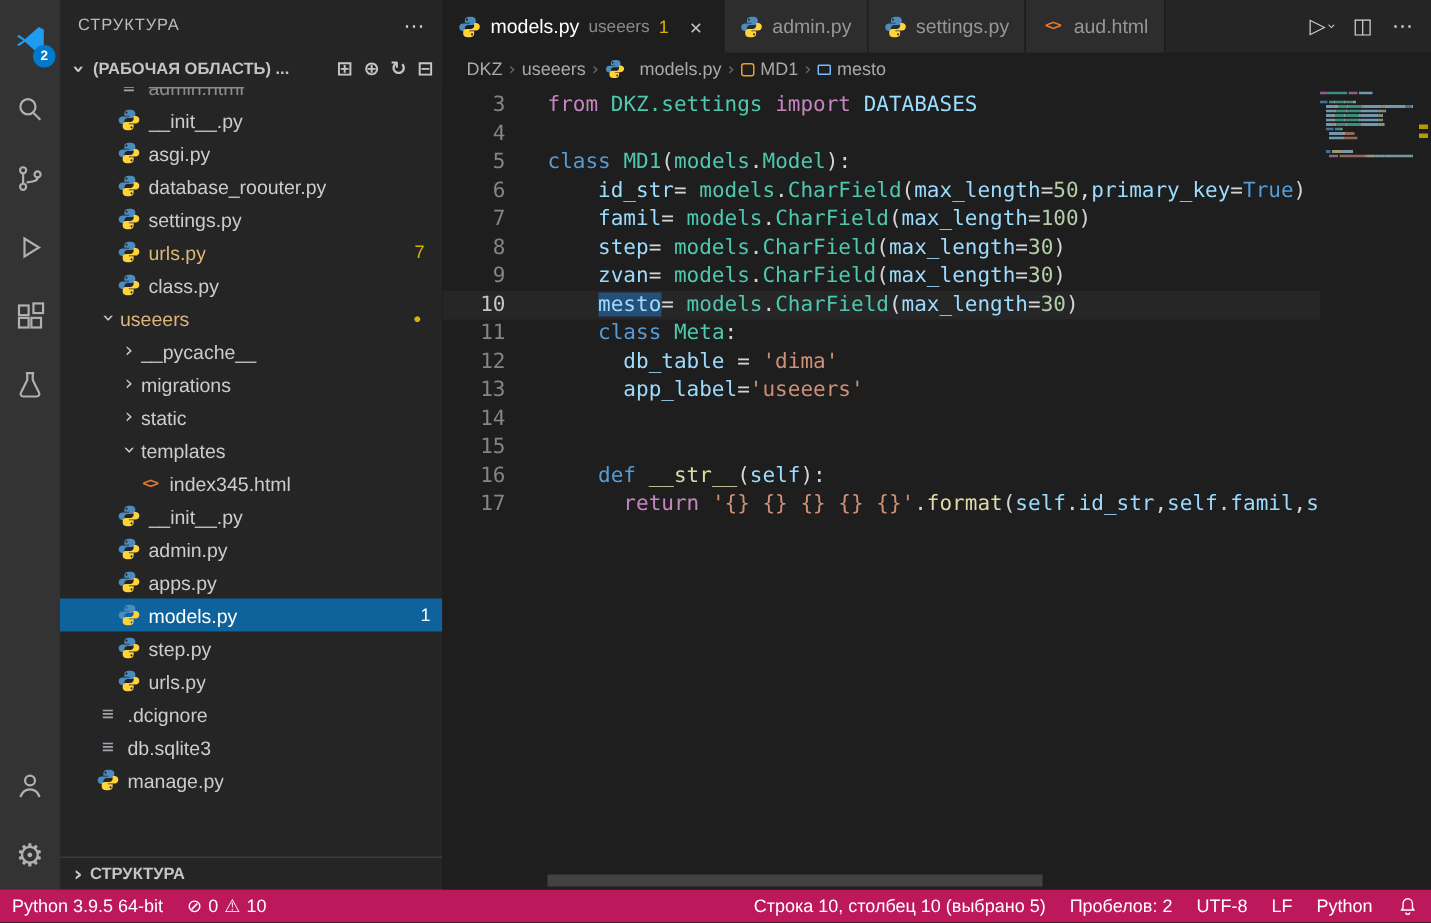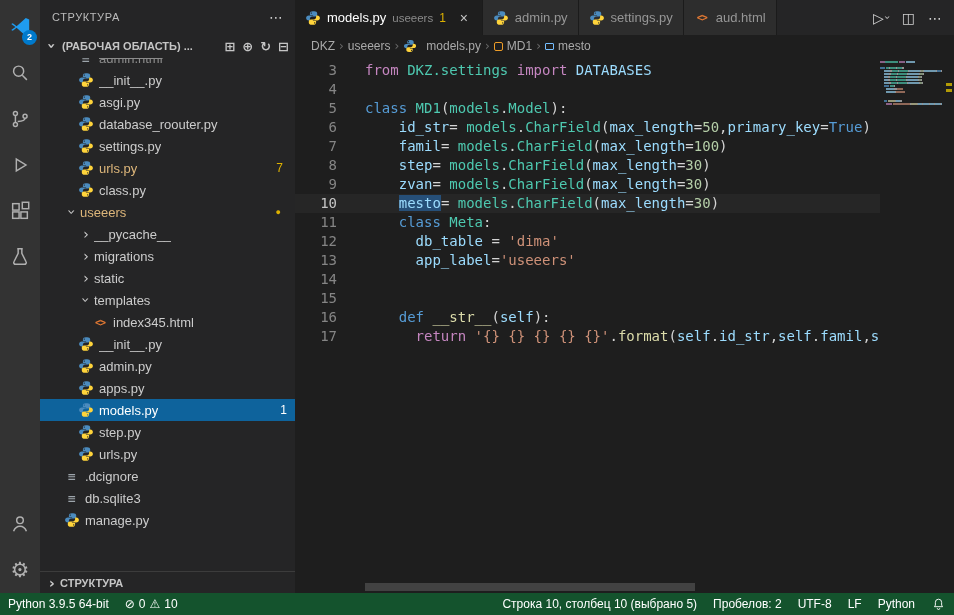--- a/index.html
+++ b/index.html
@@ -88,21 +88,21 @@
   .mm-line{height:2px;margin-bottom:1px;font-size:0;white-space:nowrap;overflow:hidden;}
   .mm-seg{display:inline-block;height:2px;opacity:.65;}
   .mm-space{opacity:0;}
   .mmc-k1{background:#c586c0;}.mmc-k2{background:#569cd6;}.mmc-cls{background:#4ec9b0;}.mmc-v{background:#9cdcfe;}
   .mmc-n{background:#b5cea8;}.mmc-s{background:#ce9178;}.mmc-p{background:#d4d4d4;}.mmc-fn{background:#dcdcaa;}
   .ruler{position:absolute;top:0;right:0;width:10px;bottom:0;}
   .ruler-mark{position:absolute;right:2px;width:6px;height:3px;background:#d7ba00;opacity:.8;}
   .hscroll{position:absolute;bottom:2px;left:70px;width:330px;height:8px;background:rgba(121,121,121,0.4);cursor:pointer;}
 
   
-  .status-bar{grid-column:1/4;grid-row:2;background:#14532d;color:#ffffff;display:flex;align-items:center;
+  .status-bar{grid-column:1/4;grid-row:2;background:#be185d;color:#ffffff;display:flex;align-items:center;
     font-size:12px;overflow:hidden;}
   .st-item{padding:0 8px;height:22px;display:flex;align-items:center;gap:4px;cursor:pointer;white-space:nowrap;}
   .st-left{display:flex;align-items:center;}
   .st-right{margin-left:auto;display:flex;align-items:center;}
   .st-glyph{font-family:"DejaVu Sans",sans-serif;font-size:12px;}
   .bell{width:15px;height:15px;}
 </style>
 </head>
 <body>
 

